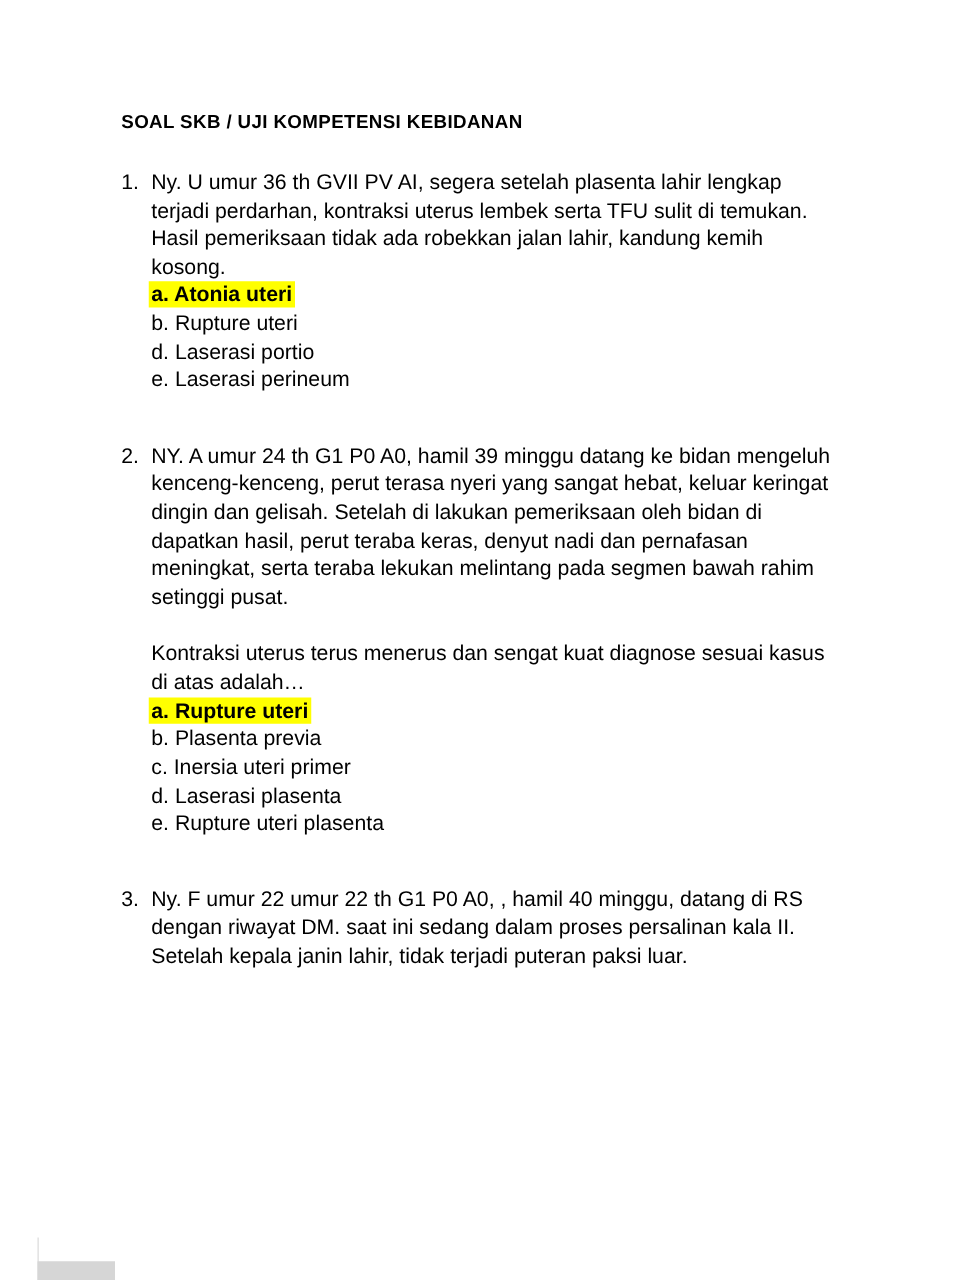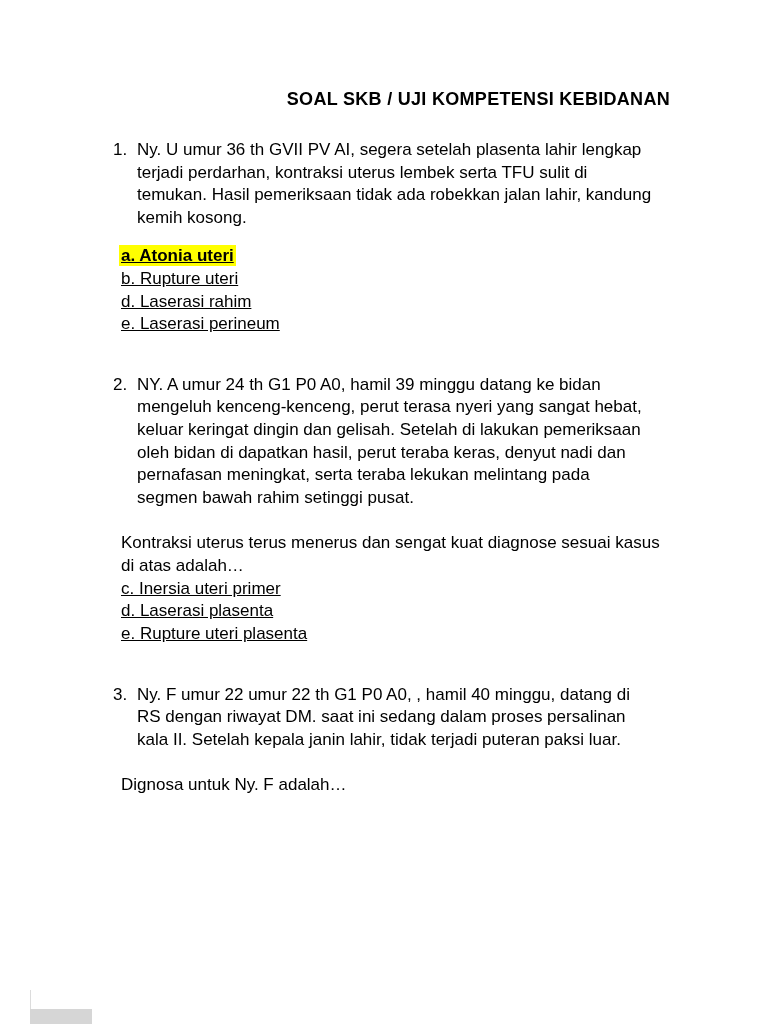--- a/index.html
+++ b/index.html
@@ -17,46 +17,45 @@
     line-height: 1.33;
     color: #000000;
   }
   .page {
     box-sizing: border-box;
     width: 768px;
     height: 1024px;
     padding: 88px 98px 0 97px;
   }
   .title {
-    text-align: right;
+    text-align: left;
     font-weight: bold;
-    font-size: 18px;
+    font-size: 15px;
     margin: 0 0 27px 0;
     letter-spacing: 0.3px;
   }
   .question {
     margin: 0 0 38px 0;
   }
   .q-body {
-    margin: 16px;
+    margin: 0;
     padding-left: 24px;
     text-indent: -24px;
   }
   .q-num {
     display: inline-block;
     width: 24px;
     text-indent: 0;
   }
   .q-prompt {
     margin: 23px 0 0 0;
     padding-left: 24px;
   }
   .options {
     padding-left: 24px;
-    text-decoration: underline;
   }
   .opt {
     margin: 0;
   }
   .hl {
     background: var(--hl, #ffff00);
     font-weight: bold;
     padding: 1px 2px;
     margin-left: -2px;
   }
@@ -82,36 +81,37 @@
 
 <div class="page">
 
   <h1 class="title">SOAL SKB / UJI KOMPETENSI KEBIDANAN</h1>
 
   <section class="question">
     <p class="q-body"><span class="q-num">1.</span><span>Ny. U umur 36 th GVII PV AI, segera setelah plasenta lahir lengkap terjadi perdarhan, kontraksi uterus lembek serta TFU sulit di temukan. Hasil pemeriksaan tidak ada robekkan jalan lahir, kandung kemih kosong.</span></p>
     <div class="options">
       <p class="opt"><span class="hl">a. Atonia uteri</span></p>
       <p class="opt"><span>b. Rupture uteri</span></p>
-      <p class="opt"><span>d. Laserasi rahim</span></p>
+      <p class="opt"><span>d. Laserasi portio</span></p>
       <p class="opt"><span>e. Laserasi perineum</span></p>
     </div>
   </section>
 
   <section class="question">
     <p class="q-body"><span class="q-num">2.</span><span>NY. A umur 24 th G1 P0 A0, hamil 39 minggu datang ke bidan mengeluh kenceng-kenceng, perut terasa nyeri yang sangat hebat, keluar keringat dingin dan gelisah. Setelah di lakukan pemeriksaan oleh bidan di dapatkan hasil, perut teraba keras, denyut nadi dan pernafasan meningkat, serta teraba lekukan melintang pada segmen bawah rahim setinggi pusat.</span></p>
     <p class="q-prompt">Kontraksi uterus terus menerus dan sengat kuat diagnose sesuai kasus di atas adalah…</p>
     <div class="options">
+      <p class="opt"><span class="hl">a. Rupture uteri</span></p>
+      <p class="opt"><span>b. Plasenta previa</span></p>
       <p class="opt"><span>c. Inersia uteri primer</span></p>
       <p class="opt"><span>d. Laserasi plasenta</span></p>
       <p class="opt"><span>e. Rupture uteri plasenta</span></p>
     </div>
   </section>
 
   <section class="question">
     <p class="q-body"><span class="q-num">3.</span><span>Ny. F umur 22 umur 22 th G1 P0 A0, , hamil 40 minggu, datang di RS dengan riwayat DM. saat ini sedang dalam proses persalinan kala II. Setelah kepala janin lahir, tidak terjadi puteran paksi luar.</span></p>
-    <p class="q-prompt">Dignosa untuk Ny. F adalah…</p>
   </section>
 
 </div>
 
 <div class="edge-line"></div>
 <div class="corner-artifact"></div>
 
 </body></html>

